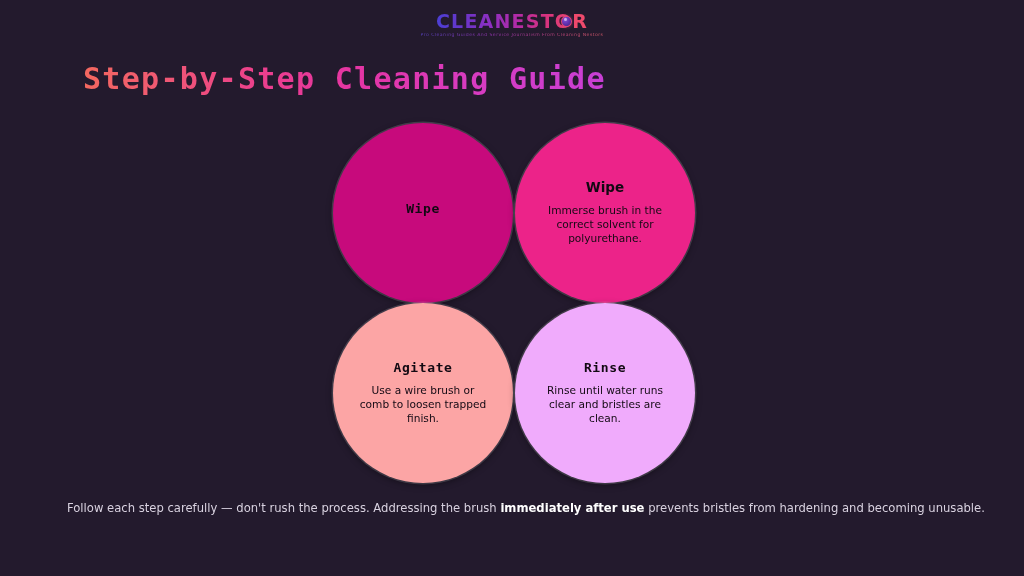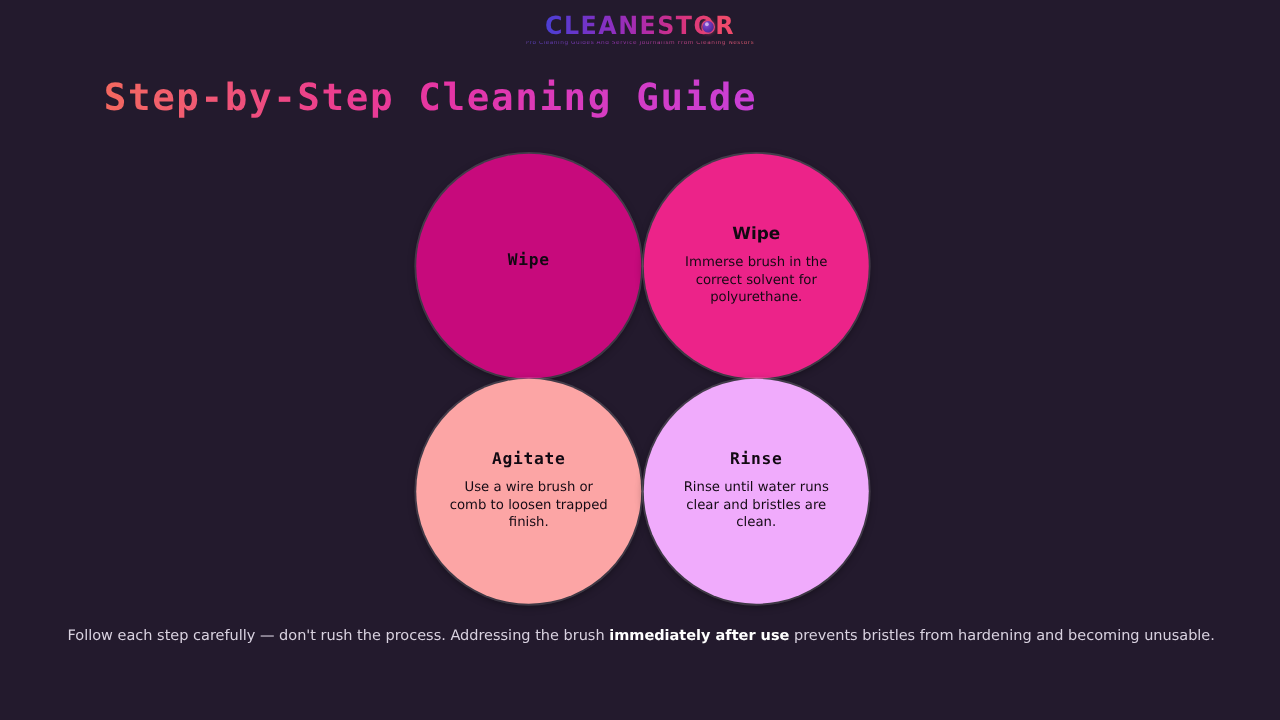--- a/index.html
+++ b/index.html
@@ -141,21 +141,21 @@
     font-family:"DejaVu Sans", sans-serif;
     font-size:10.6px;
     line-height:1.33;
     color:#140a14;
     max-width:130px;
   }
 
   
   .footer {
     position:absolute;
-    left:54px;
+    left:67px;
     top:500px;
     font-family:"DejaVu Sans", sans-serif;
     font-size:11.6px;
     line-height:1.4;
     color:#d9d2e0;
     white-space:nowrap;
   }
   .footer b { color:#ffffff; font-weight:700; }
 </style>
 </head>

